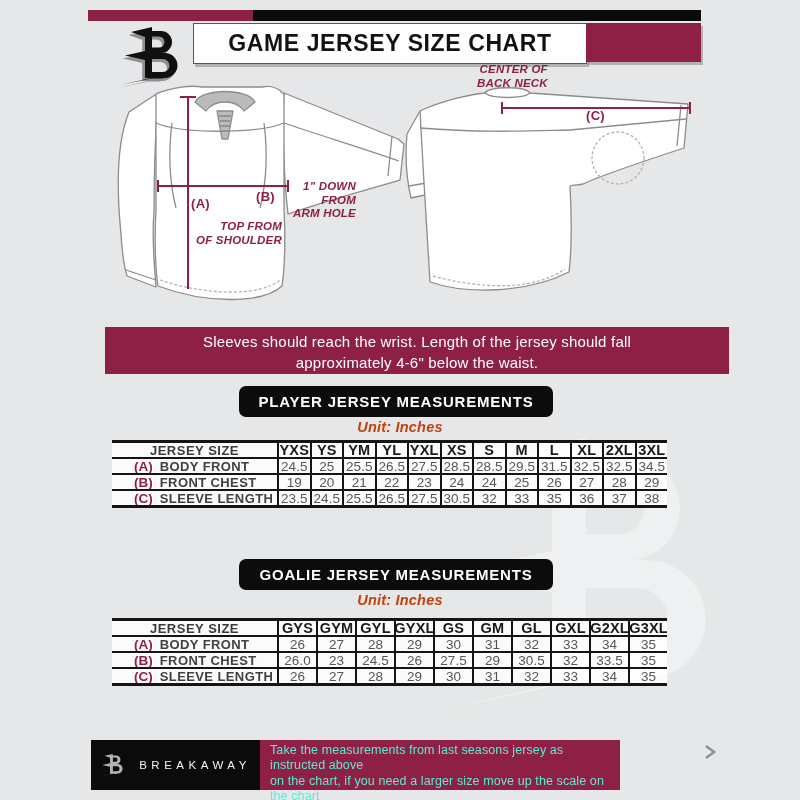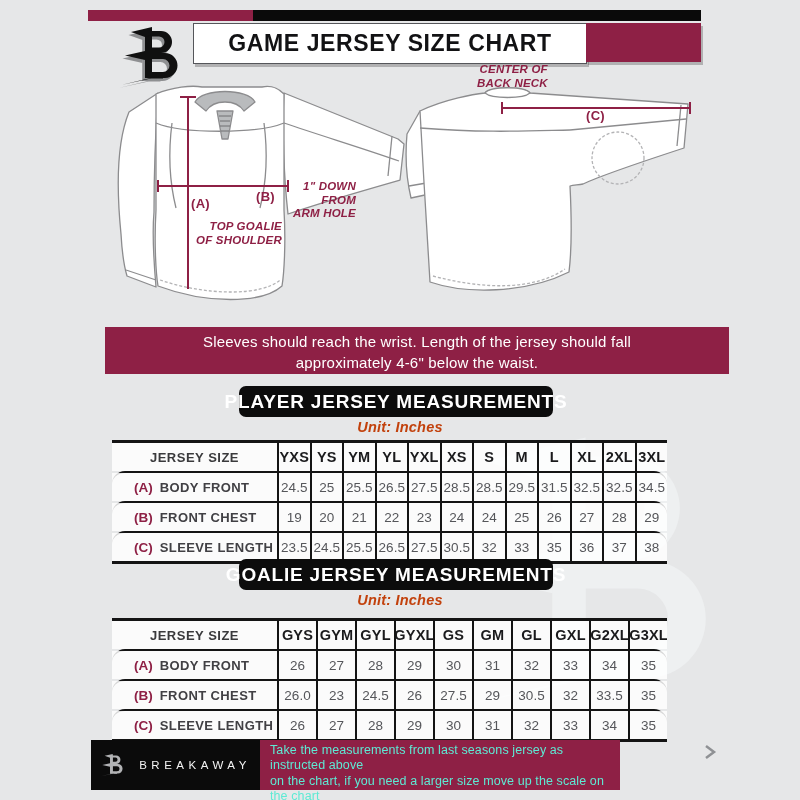--- a/index.html
+++ b/index.html
@@ -30,31 +30,31 @@
   .lbl-c{left:586px;top:108px;} .note-c{left:477px;top:63px;}
 
   
   .notice{position:absolute;left:88px;top:327px;width:624px;height:47px;background:#8e2045;
           color:#ffffff;text-align:center;font-size:15px;line-height:21px;padding-top:4px;
           box-sizing:border-box;font-weight:400;letter-spacing:.2px;margin-left:17px;}
 
   
   .sec-banner{position:absolute;left:239px;width:314px;height:31px;background:#0c0c0c;border-radius:7px;
               color:#fff;display:flex;align-items:center;justify-content:center;
-              font-size:19px;font-weight:bold;letter-spacing:.8px;white-space:nowrap;}
+              font-size:15px;font-weight:bold;letter-spacing:.8px;white-space:nowrap;}
   .sec-player{top:386px;} .sec-goalie{top:559px;}
   .unit{position:absolute;left:0;width:800px;text-align:center;font-style:italic;font-weight:bold;
         font-size:14.5px;color:#c2410c;letter-spacing:.2px;}
   .unit-player{top:419px;} .unit-goalie{top:592px;}
 
   
   .size-table{position:absolute;left:112px;width:555px;border-top:3px solid #141414;
               border-bottom:3px solid #141414;box-sizing:border-box;}
   .tbl-player{top:440px;} .tbl-goalie{top:618px;}
-  .size-table .row{display:grid;grid-template-columns:165px repeat(var(--cols),1fr);height:28px;border-radius:13px;}
+  .size-table .row{display:grid;grid-template-columns:165px repeat(var(--cols),1fr);height:14px;}
   .size-table .row + .row{border-top:2px solid #141414;}
   .size-table .cell{display:flex;align-items:center;justify-content:center;
                     background:rgba(255,255,255,.82);overflow:hidden;}
   .size-table .cell + .cell{border-left:2px solid #141414;}
   .size-table .corner{font-size:13px;font-weight:600;letter-spacing:.5px;color:#3a3a3c;}
   .size-table .size{font-size:14.5px;font-weight:bold;color:#1a1a1c;letter-spacing:.2px;}
   .size-table .val{font-size:13.5px;color:#55565a;}
   .size-table .label{justify-content:flex-start;padding-left:22px;gap:7px;}
   .size-table .key{font-size:13.5px;font-weight:800;color:#8e2045;}
   .size-table .txt{font-size:13px;font-weight:600;color:#414044;letter-spacing:.4px;}
@@ -160,21 +160,21 @@
       <line x1="288" y1="180" x2="288" y2="192"></line>
       <line x1="502" y1="108" x2="690" y2="108"></line>
       <line x1="502" y1="102" x2="502" y2="114"></line>
       <line x1="690" y1="102" x2="690" y2="114"></line>
     </g>
     <polyline points="706,746 714,752 706,758" stroke="#8f9194" stroke-width="2.5" fill="none"></polyline>
   </svg>
 
   <div class="mlabel mkey lbl-a">(A)</div>
   <div class="mlabel mnote note-a">
-    <div>TOP GOALIE</div>
+    <div>TOP FROM</div>
     <div>OF SHOULDER</div>
   </div>
   <div class="mlabel mkey lbl-b">(B)</div>
   <div class="mlabel mnote note-b">
     <div>1" DOWN</div>
     <div>FROM</div>
     <div>ARM HOLE</div>
   </div>
   <div class="mlabel mnote note-c">
     <div>CENTER OF</div>

